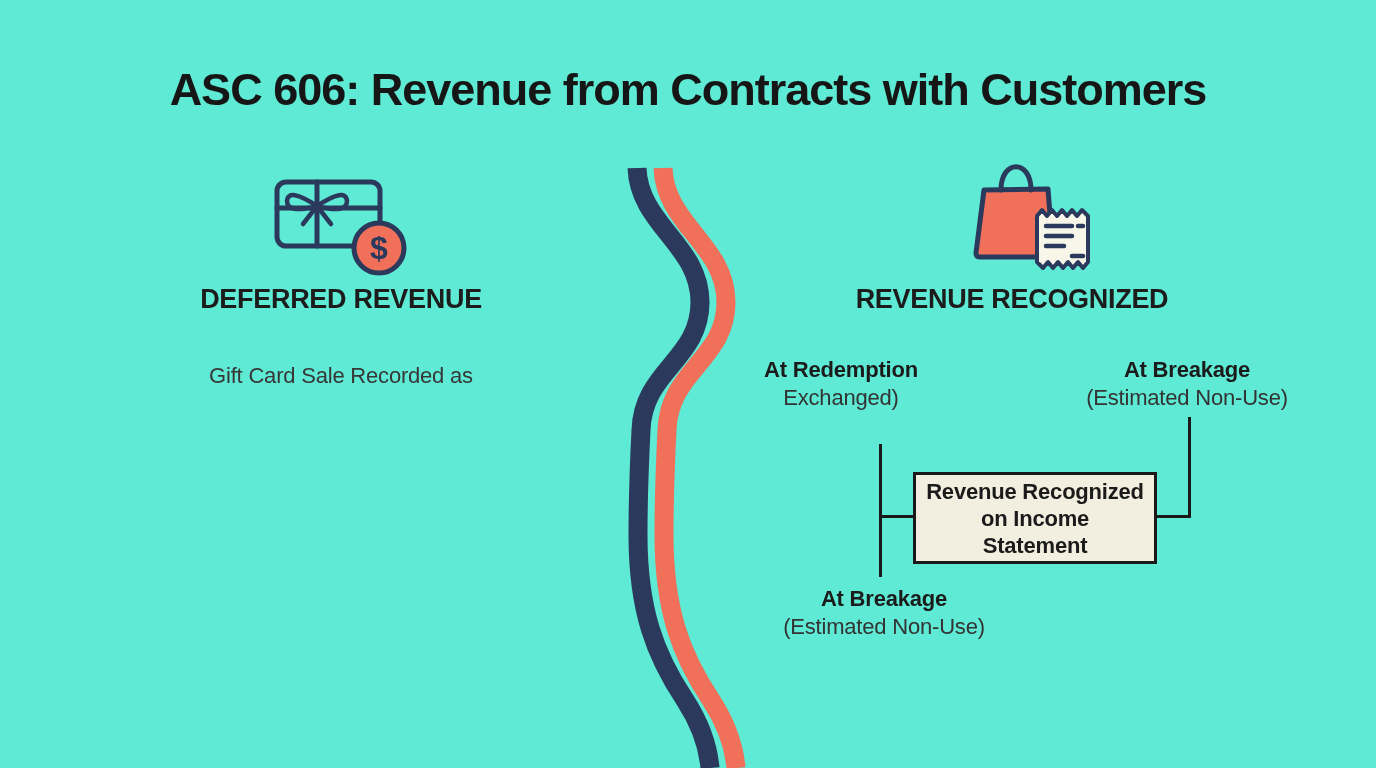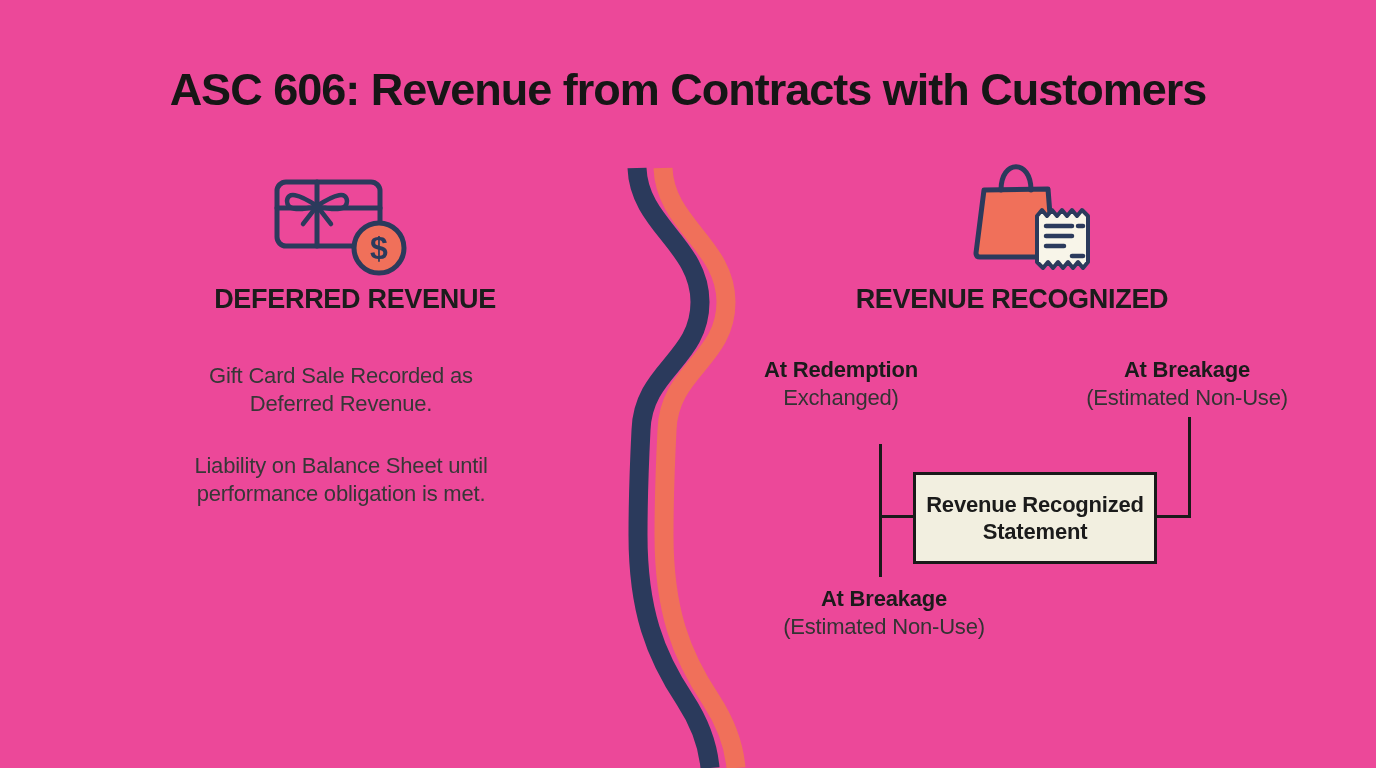--- a/index.html
+++ b/index.html
@@ -5,21 +5,21 @@
   html, body {
     margin: 0;
     padding: 0;
     background: #f2efe0;
   }
   .canvas {
     position: relative;
     width: 1376px;
     height: 768px;
     overflow: hidden;
-    background: #ec4899;
+    background: #5eead4;
     font-family: "Liberation Sans", sans-serif;
     color: #1a1a1a;
   }
   .abs { position: absolute; }
 
   .title {
     top: 64px;
     left: 0;
     width: 1376px;
     text-align: center;
@@ -36,21 +36,21 @@
   }
 
   .section-heading {
     text-align: center;
     font-size: 27px;
     font-weight: 800;
     line-height: 34px;
     color: #1c1c1c;
     letter-spacing: -0.3px;
   }
-  .left-heading  { top: 282px; left: 155px; width: 400px; }
+  .left-heading  { top: 282px; left: 141px; width: 400px; }
   .right-heading { top: 282px; left: 812px; width: 400px; }
 
   .body-text {
     text-align: center;
     font-size: 22px;
     line-height: 28px;
     color: #373737;
     letter-spacing: -0.2px;
   }
   .left-para1 { top: 362px; left: 131px; width: 420px; }
@@ -145,47 +145,43 @@
       </g>
     </g>
   </svg>
 
   <div class="abs section-heading left-heading">
     <div>DEFERRED REVENUE</div>
   </div>
 
   <div class="abs body-text left-para1">
     <div>Gift Card Sale Recorded as</div>
-    <div>Deferred Revenue.</div>
   </div>
 
-  <div class="abs body-text left-para2">
-    <div>Liability on Balance Sheet until</div>
-    <div>performance obligation is met.</div>
-  </div>
 
   <div class="abs section-heading right-heading">REVENUE RECOGNIZED</div>
 
   <div class="abs flow-label redemption-block">
     <div class="lbl-bold">At Redemption</div>
     <div>Exchanged)</div>
   </div>
 
   <div class="abs flow-label breakage-top-block">
     <div class="lbl-bold">At Breakage</div>
     <div>(Estimated Non-Use)</div>
   </div>
 
   <div class="abs connector v-line-left"></div>
   <div class="abs connector h-line-left"></div>
   <div class="abs connector v-line-right"></div>
   <div class="abs connector h-line-right"></div>
 
   <div class="abs center-box">
     <div>Revenue Recognized</div>
+    <div>on Income</div>
     <div>Statement</div>
   </div>
 
   <div class="abs flow-label breakage-bottom-block">
     <div class="lbl-bold">At Breakage</div>
     <div>(Estimated Non-Use)</div>
   </div>
 
 </div>
 

